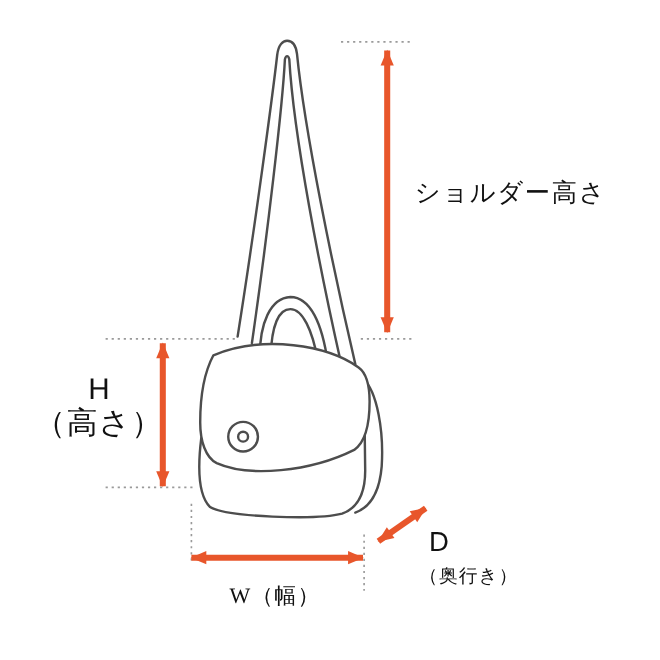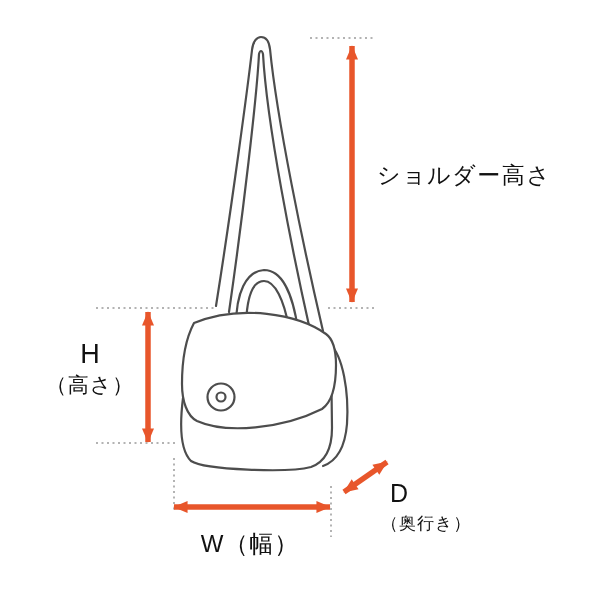--- a/index.html
+++ b/index.html
@@ -21,22 +21,22 @@
   .stage svg{position:absolute;left:0;top:0;}
   .art{stroke:var(--line-art);stroke-width:2.2;fill:none;stroke-linecap:round;stroke-linejoin:round;}
   .art-filled{fill:#ffffff;}
   .dotted{stroke:var(--dotted);stroke-width:1.5;stroke-dasharray:2 3.5;fill:none;}
   .arrow-line{stroke:var(--arrow);stroke-width:5.5;fill:none;}
   .arrow-head{fill:var(--arrow);}
   .label{position:absolute;color:var(--text);font-weight:500;white-space:nowrap;}
   .shoulder-label{left:377px;top:160px;font-size:23px;letter-spacing:1.5px;}
   .h-label{left:28px;top:338px;width:124px;text-align:center;white-space:normal;}
   .h-letter{font-size:27px;line-height:32px;}
-  .h-name{font-size:21px;line-height:30px;letter-spacing:1px;}
-  .w-label{left:170px;top:528px;width:160px;text-align:center;font-size:24px;letter-spacing:1px;}
+  .h-name{font-size:28px;line-height:30px;letter-spacing:1px;}
+  .w-label{left:170px;top:528px;width:160px;text-align:center;font-size:20px;letter-spacing:1px;font-family:Liberation Serif, serif;}
   .d-label{left:381px;top:478px;white-space:normal;}
   .d-letter{font-size:25px;line-height:31px;padding-left:9px;}
   .d-name{font-size:17px;line-height:29px;letter-spacing:1px;}
 </style>
 </head>
 <body>
 
 <div class="stage">
 
   <svg width="600" height="600" viewBox="0 0 600 600">

